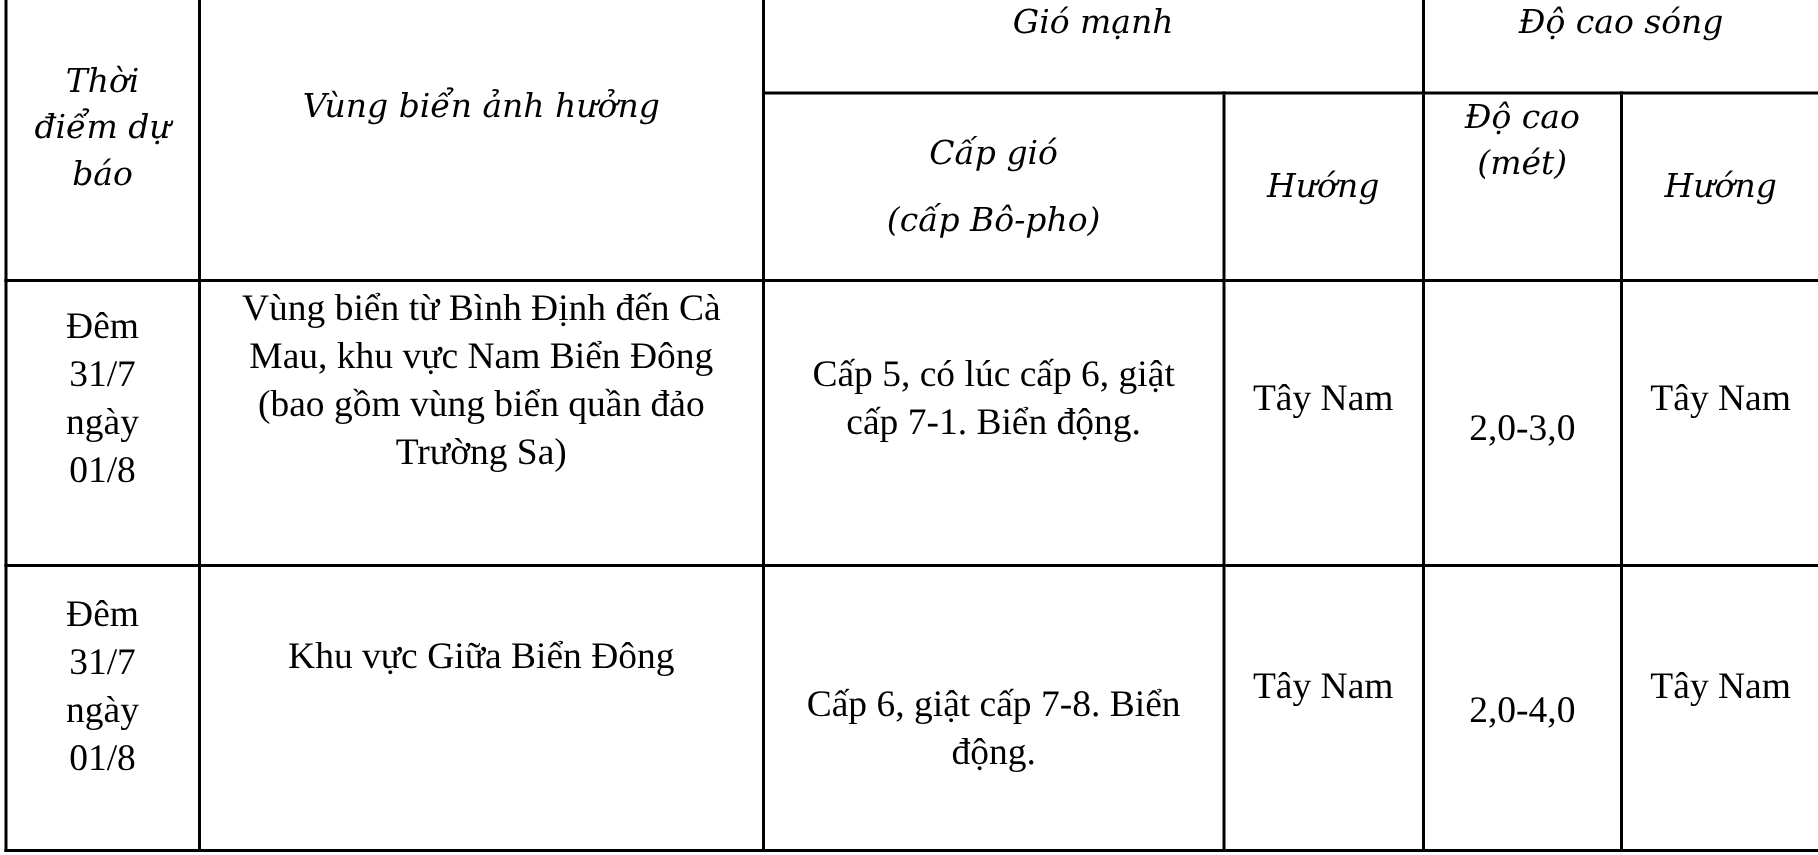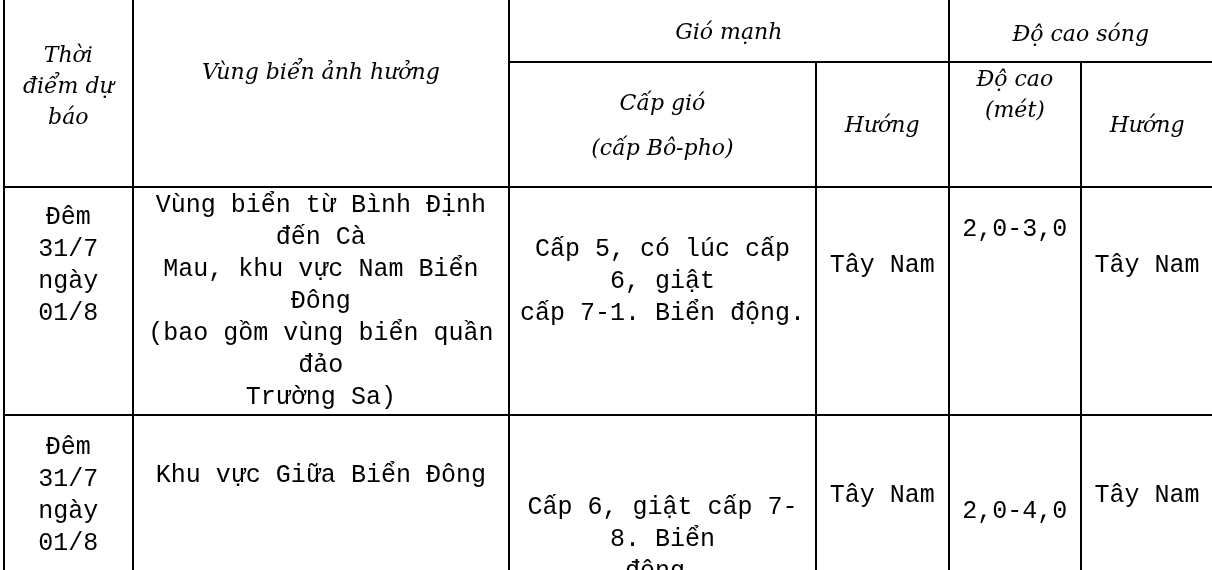--- a/index.html
+++ b/index.html
@@ -19,21 +19,21 @@
   }
   .tbl tr:first-child td { border-top: none; }
   .tbl td.last { border-right: none; }
   .hdr {
     font-family: "DejaVu Serif", "Liberation Serif", serif;
     font-style: italic;
     font-size: 22px;
     line-height: 31px;
   }
   .body-cell {
-    font-family: Liberation Mono, monospace;
+    font-family: Liberation Serif, serif;
     font-size: 25px;
     line-height: 32px;
   }
   .hdr-top { vertical-align: top !important; padding-top: 0 !important; }
   .gap { display: block; height: 14px; }
 </style>
 </head>
 <body>
 
 <table class="tbl">
@@ -50,24 +50,24 @@
     <td rowspan="2" class="hdr">
       <div>Thời</div>
       <div>điểm dự</div>
       <div>báo</div>
       <div style="height:14px"></div>
     </td>
     <td rowspan="2" class="hdr">
       <div style="margin-top:-36px">Vùng biển ảnh hưởng</div>
     </td>
     <td colspan="2" class="hdr hdr-top">
-      <div style="margin-top:18px">Gió mạnh</div>
+      <div style="margin-top:2px">Gió mạnh</div>
     </td>
     <td colspan="2" class="hdr hdr-top last">
-      <div style="margin-top:20px">Độ cao sóng</div>
+      <div style="margin-top:2px">Độ cao sóng</div>
     </td>
   </tr>
   <tr style="height:125px">
     <td class="hdr">
       <div>Cấp gió</div>
       <span class="gap"></span>
       <div>(cấp Bô-pho)</div>
     </td>
     <td class="hdr">
       <div>Hướng</div>
@@ -94,21 +94,21 @@
       <div>(bao gồm vùng biển quần đảo</div>
       <div>Trường Sa)</div>
     </td>
     <td class="body-cell" style="vertical-align:top;padding-top:46px">
       <div>Cấp 5, có lúc cấp 6, giật</div>
       <div>cấp 7-1. Biển động.</div>
     </td>
     <td class="body-cell" style="vertical-align:top;padding-top:62px">
       <div>Tây Nam</div>
     </td>
-    <td class="body-cell" style="vertical-align:top;padding-top:26px">
+    <td class="body-cell" style="vertical-align:top;padding-top:82px">
       <div>2,0-3,0</div>
     </td>
     <td class="body-cell last" style="vertical-align:top;padding-top:62px">
       <div>Tây Nam</div>
     </td>
   </tr>
 
   <tr style="height:190px">
     <td class="body-cell" style="vertical-align:top;padding-top:16px">
       <div>Đêm</div>

